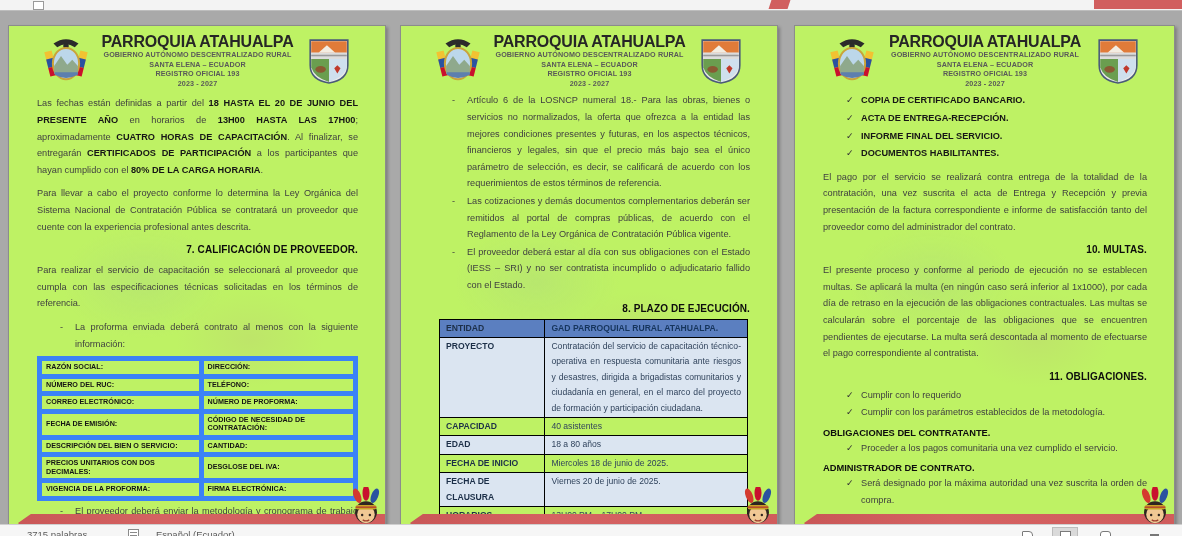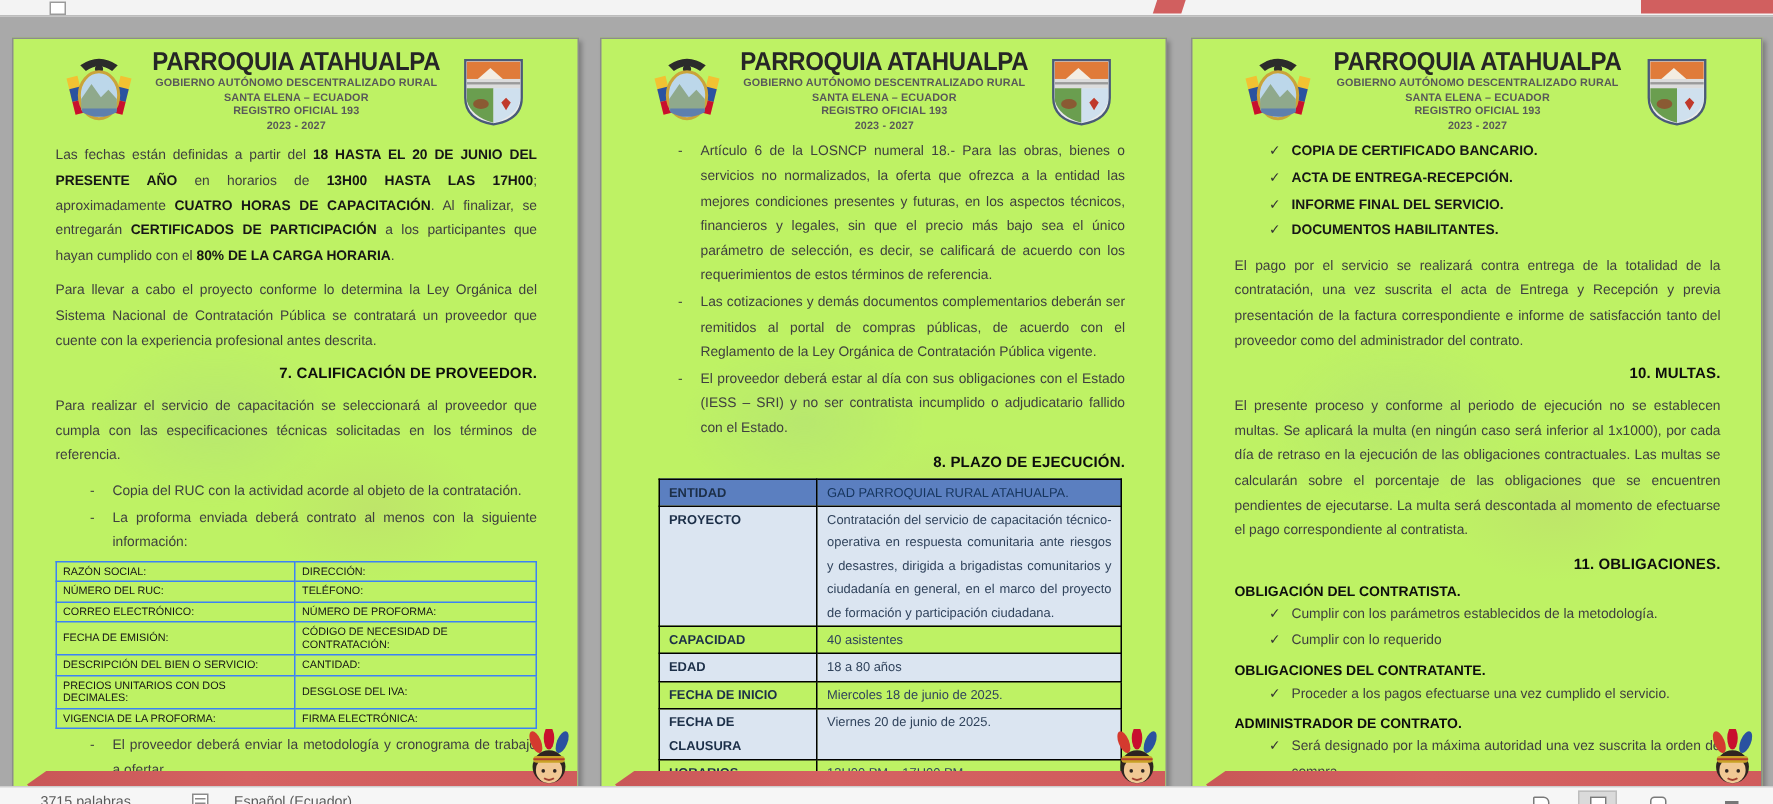--- a/index.html
+++ b/index.html
@@ -32,27 +32,27 @@
   .h-num{font-size:10px;font-weight:800;color:#0d0d0d;margin:9px 0 5px 22px;letter-spacing:.1px;text-align:right;}
   .sub-h{font-size:9.3px;font-weight:800;color:#0d0d0d;margin:7px 0 2px 0;}
   ul.doc-list{list-style:none;margin:2px 0;padding:0 0 0 38px;}
   ul.doc-list li{position:relative;font-size:9.2px;line-height:16.6px;text-align:justify;color:#3f3f3f;margin:1px 0;}
   ul.dash-list li::before{content:"-";position:absolute;left:-15px;color:#3f3f3f;}
   ul.check-list li{font-weight:700;color:#161616;}
   ul.check-list.normal li{font-weight:400;color:#3f3f3f;}
   ul.check-list li::before{content:"\2713";position:absolute;left:-15px;font-weight:400;color:#333;}
   
   table.proforma{width:100%;border-collapse:collapse;margin:4px 0 2px 0;table-layout:fixed;}
-  table.proforma td{border:1px solid #3b82f6;padding:2px 4px;font-size:7.2px;font-weight:400;color:#141414;line-height:8.5px;}
+  table.proforma td{border:5px solid #3b82f6;padding:2px 4px;font-size:7.2px;font-weight:700;color:#141414;line-height:8.5px;}
   table.proforma td:first-child{width:47%;}
   
   table.exec{width:calc(100% - 12px);margin:3px 0 3px 10px;border-collapse:collapse;table-layout:fixed;}
   table.exec td{border:1px solid #000;padding:1px 6px;font-size:8.6px;line-height:15.4px;color:#30435c;vertical-align:top;text-align:justify;}
   table.exec td:first-child{width:30%;font-weight:800;color:#1c2f48;text-align:left;}
-  table.exec thead td{background:#5b7fc0;color:#16355d;font-weight:400;}
+  table.exec thead td{background:#5b7fc0;color:#16355d;font-weight:700;}
   table.exec tbody tr:nth-child(odd){background:#dbe5f1;}
   
   .ribbon{position:absolute;left:9px;right:0;bottom:9px;height:15px;background:linear-gradient(90deg,#c95757,#d56262 40%,#d05c5c);clip-path:polygon(0 60%,3.5% 0,100% 0,100% 100%,1.5% 100%);}
   .mascot{position:absolute;right:2px;bottom:1px;}
   .watermark{position:absolute;left:15%;top:32%;width:70%;height:45%;pointer-events:none;
     background:
       radial-gradient(ellipse 45% 35% at 30% 40%, rgba(160,190,150,.20), transparent 70%),
       radial-gradient(ellipse 40% 30% at 70% 65%, rgba(190,170,130,.18), transparent 70%);}
   
   .status{position:absolute;top:524px;left:0;width:1182px;height:22px;background:#f6f6f6;border-top:1px solid #cfcfcf;font-size:9.5px;color:#5a5a5a;}
@@ -121,21 +121,20 @@
           <path d="M28 26 l3 3 -3 5 -3 -5 Z" fill="#c0392b"></path>
         </svg>
       </div>
     </div>
 
     <p class="para rich">Las fechas están definidas a partir del <b>18 HASTA EL 20 DE JUNIO DEL PRESENTE AÑO</b> en horarios de <b>13H00 HASTA LAS 17H00</b>; aproximadamente <b>CUATRO HORAS DE CAPACITACIÓN</b>. Al finalizar, se entregarán <b>CERTIFICADOS DE PARTICIPACIÓN</b> a los participantes que hayan cumplido con el <b>80% DE LA CARGA HORARIA</b>.</p>
     <p class="para">Para llevar a cabo el proyecto conforme lo determina la Ley Orgánica del Sistema Nacional de Contratación Pública se contratará un proveedor que cuente con la experiencia profesional antes descrita.</p>
     <div class="h-num">7. CALIFICACIÓN DE PROVEEDOR.</div>
     <p class="para">Para realizar el servicio de capacitación se seleccionará al proveedor que cumpla con las especificaciones técnicas solicitadas en los términos de referencia.</p>
     <ul class="doc-list dash-list">
-        <li>Copia del RUC con la actividad acorde al objeto de la contratación.</li>
         <li>La proforma enviada deberá contrato al menos con la siguiente información:</li>
       </ul>
     <table class="proforma">
       <tbody>
           <tr>
             <td>RAZÓN SOCIAL:</td>
             <td>DIRECCIÓN:</td>
           </tr>
           <tr>
             <td>NÚMERO DEL RUC:</td>
@@ -338,28 +337,27 @@
     <ul class="doc-list check-list">
         <li>COPIA DE CERTIFICADO BANCARIO.</li>
         <li>ACTA DE ENTREGA-RECEPCIÓN.</li>
         <li>INFORME FINAL DEL SERVICIO.</li>
         <li>DOCUMENTOS HABILITANTES.</li>
       </ul>
     <p class="para">El pago por el servicio se realizará contra entrega de la totalidad de la contratación, una vez suscrita el acta de Entrega y Recepción y previa presentación de la factura correspondiente e informe de satisfacción tanto del proveedor como del administrador del contrato.</p>
     <div class="h-num">10. MULTAS.</div>
     <p class="para">El presente proceso y conforme al periodo de ejecución no se establecen multas. Se aplicará la multa (en ningún caso será inferior al 1x1000), por cada día de retraso en la ejecución de las obligaciones contractuales. Las multas se calcularán sobre el porcentaje de las obligaciones que se encuentren pendientes de ejecutarse. La multa será descontada al momento de efectuarse el pago correspondiente al contratista.</p>
     <div class="h-num">11. OBLIGACIONES.</div>
-    <div class="sub-h">OBLIGACIÓN DEL CONTRATISTA.</div>
     <ul class="doc-list check-list normal">
+        <li>Cumplir con lo requerido</li>
         <li>Cumplir con los parámetros establecidos de la metodología.</li>
-        <li>Cumplir con lo requerido</li>
       </ul>
     <div class="sub-h">OBLIGACIONES DEL CONTRATANTE.</div>
     <ul class="doc-list check-list normal">
-        <li>Proceder a los pagos efectuarse una vez cumplido el servicio.</li>
+        <li>Proceder a los pagos comunitaria una vez cumplido el servicio.</li>
       </ul>
     <div class="sub-h">ADMINISTRADOR DE CONTRATO.</div>
     <ul class="doc-list check-list normal">
         <li>Será designado por la máxima autoridad una vez suscrita la orden de compra.</li>
       </ul>
     <div class="h-num">12. RECOMENDACIÓN.</div>
 
   </div>
   <div class="ribbon"></div>
   <div class="mascot">

